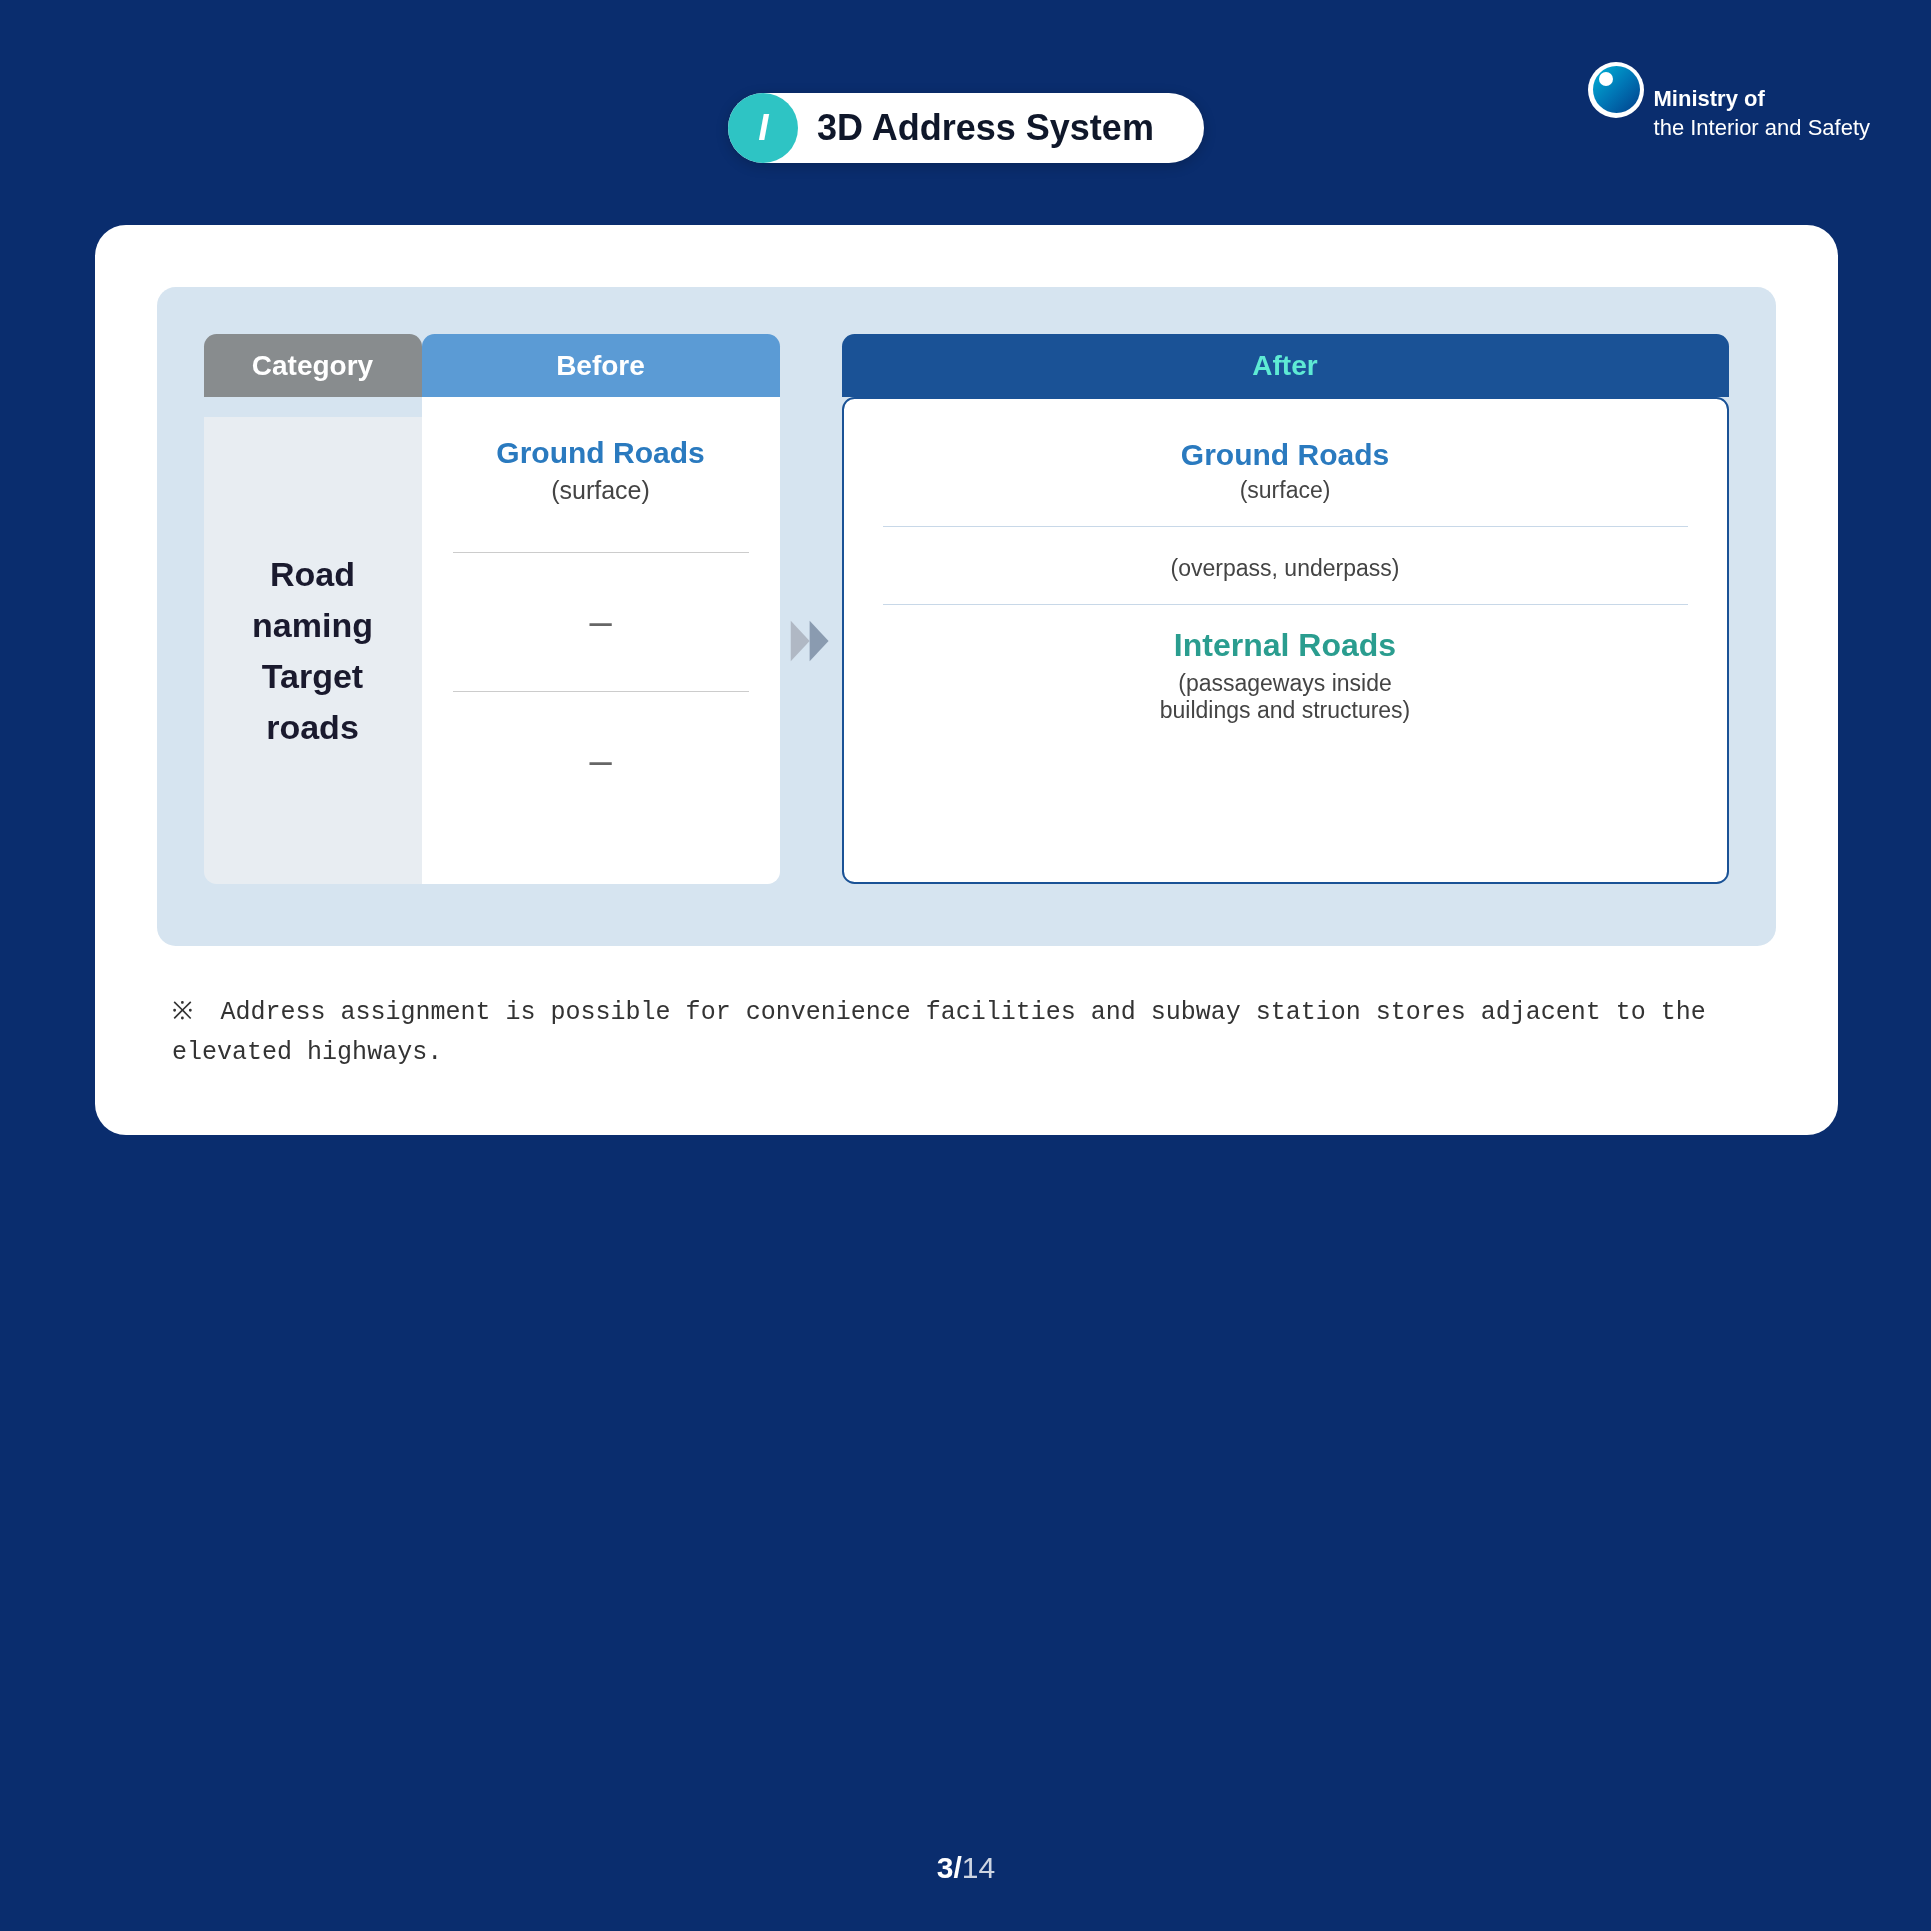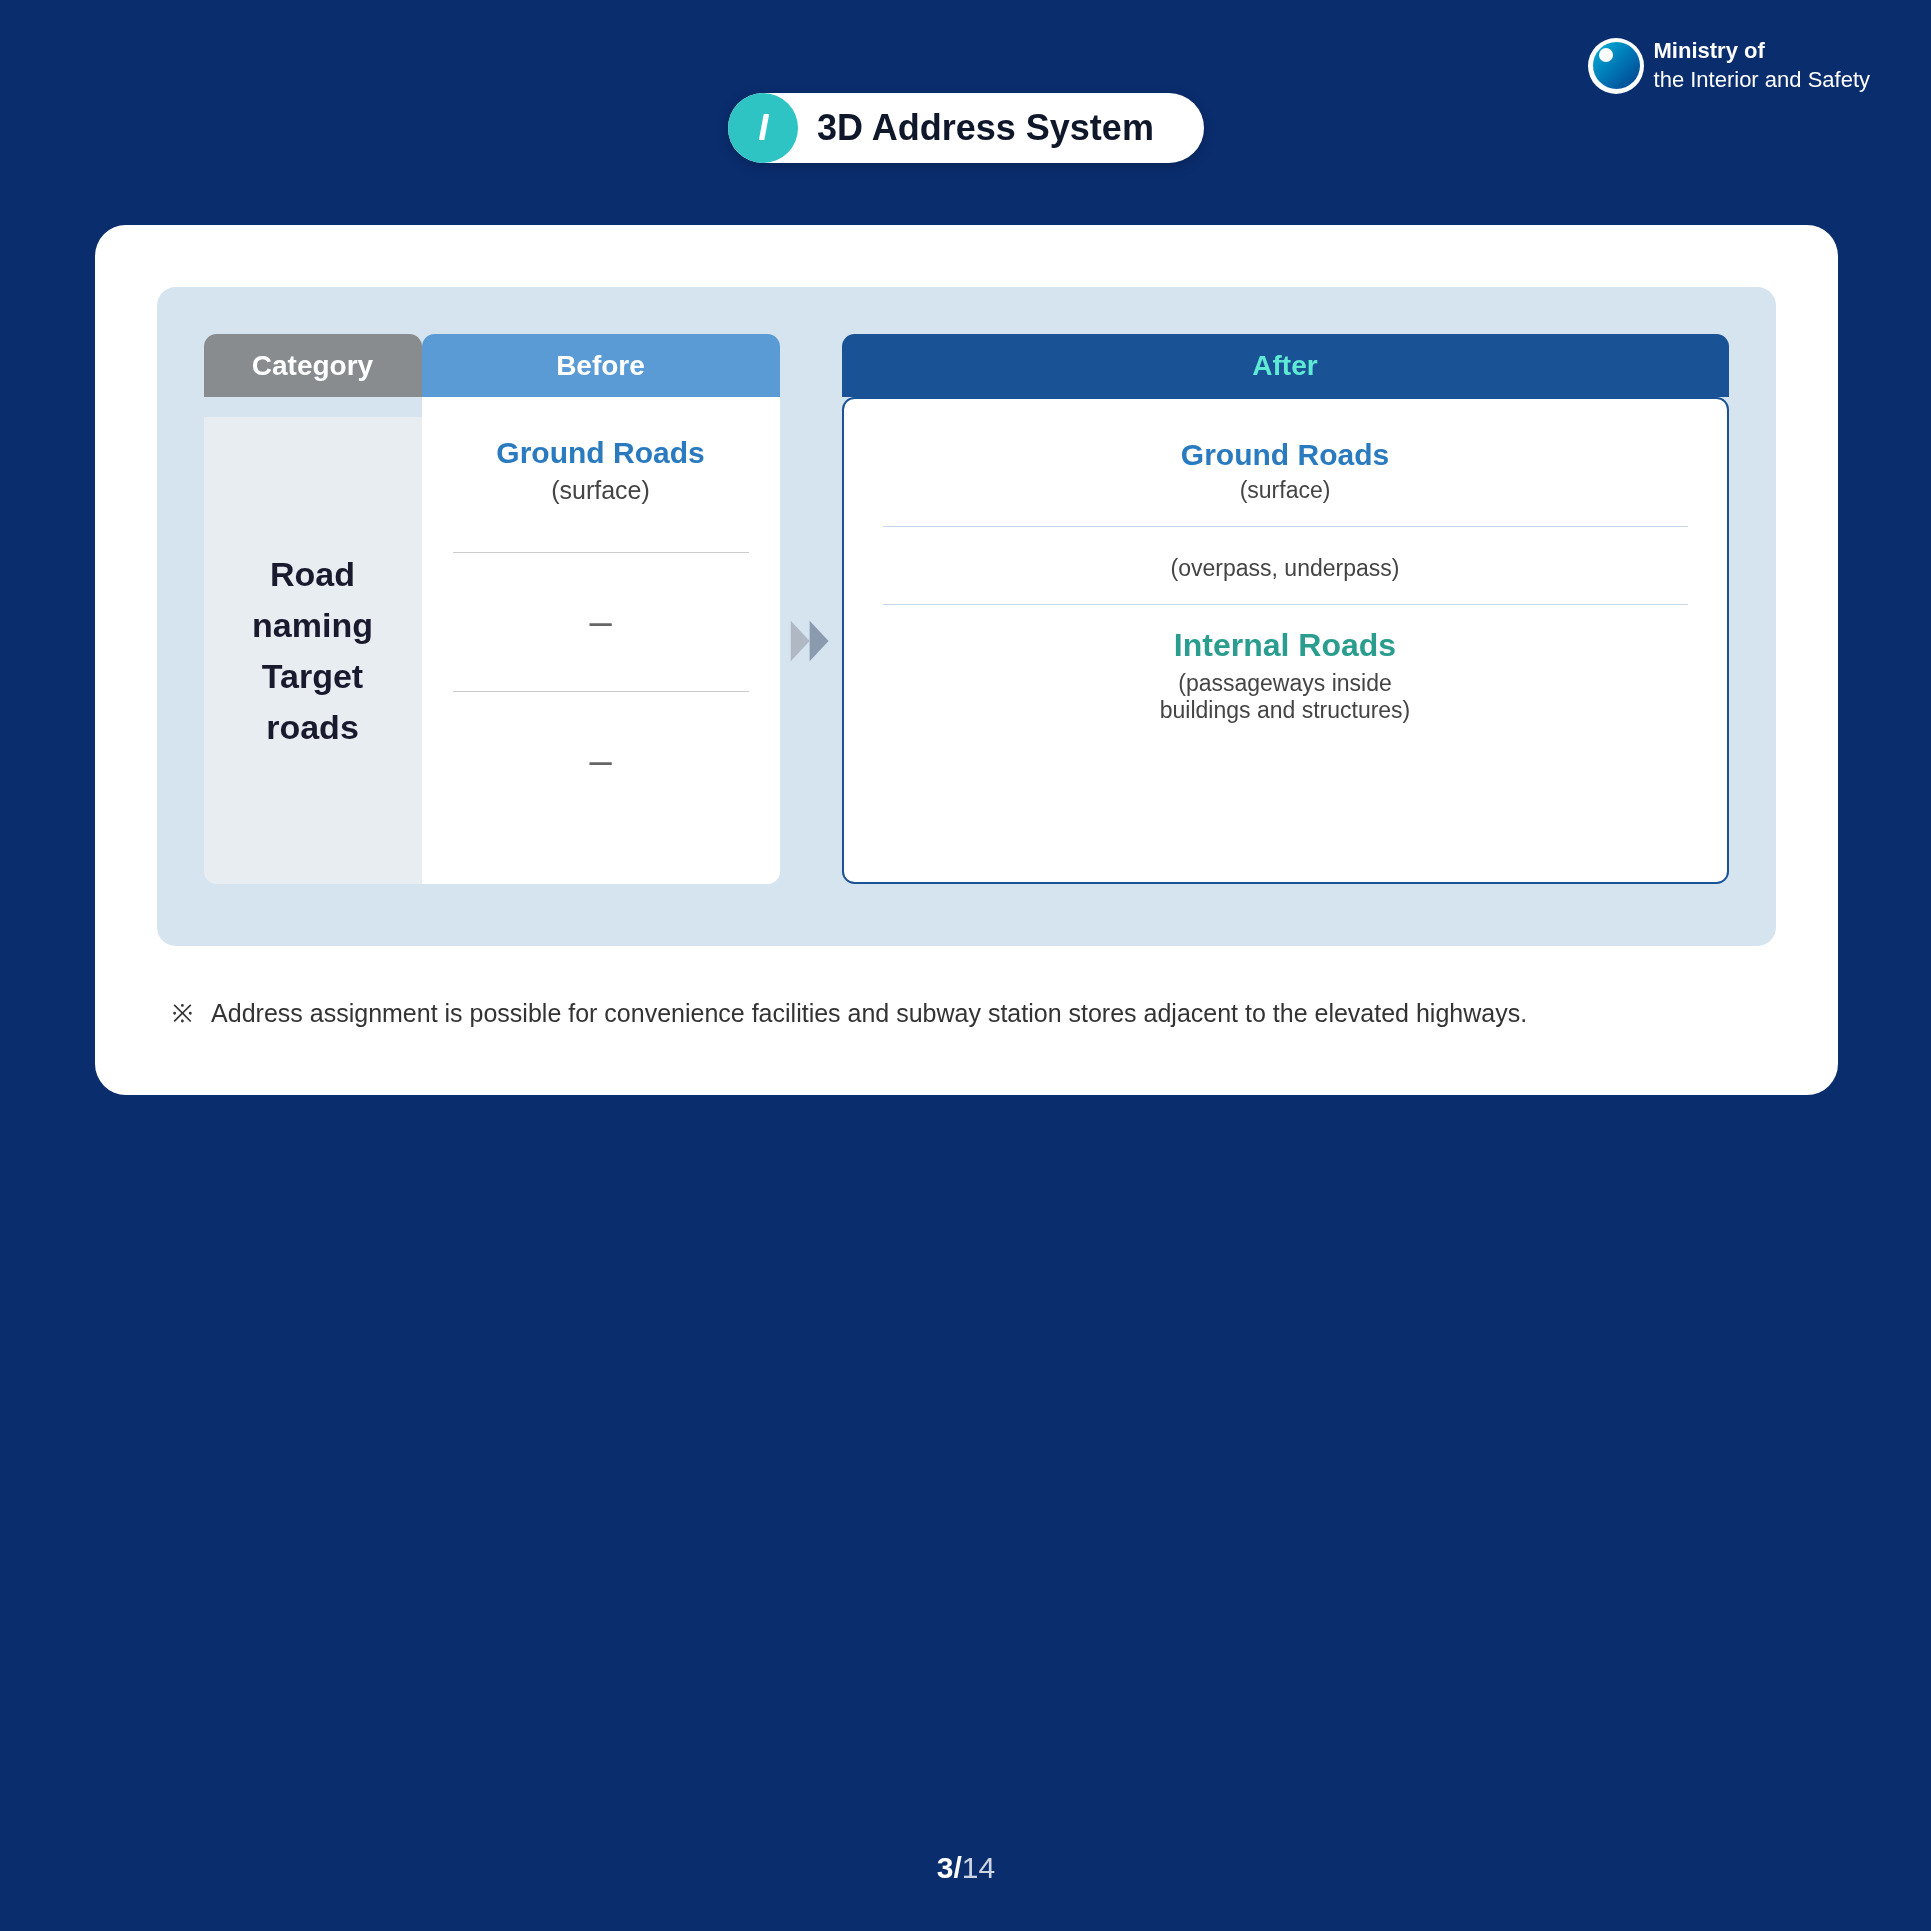--- a/index.html
+++ b/index.html
@@ -64,21 +64,21 @@
       top: 6.2px;
       left: 6.2px;
     }
 
     .logo-text {
       color: white;
       font-size: 22px;
       line-height: 1.3;
     }
 
-    .logo-text .line1 { font-weight: 600; }
+    .logo-text .line1 { font-weight: 600; margin-top: 48px; }
     .logo-text .line2 { font-weight: 400; }
 
     
     .section-badge-wrapper {
       margin-top: 93px;
       display: flex;
       align-items: center;
       justify-content: center;
     }
 
@@ -341,20 +341,21 @@
     
     .note-area {
       margin-top: 47px;
       padding: 0 15.6px;
     }
 
     .note-text {
       font-size: 25px;
       color: #333;
       line-height: 1.6;
+      font-family: Liberation Mono, monospace;
     }
 
     .note-symbol {
       font-size: 25px;
       margin-right: 12.5px;
     }
 
     
     .page-indicator {
       position: absolute;

